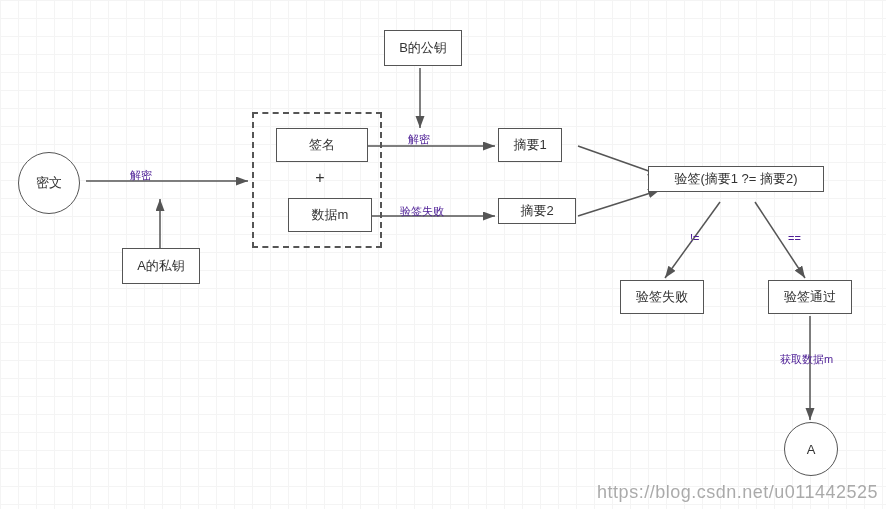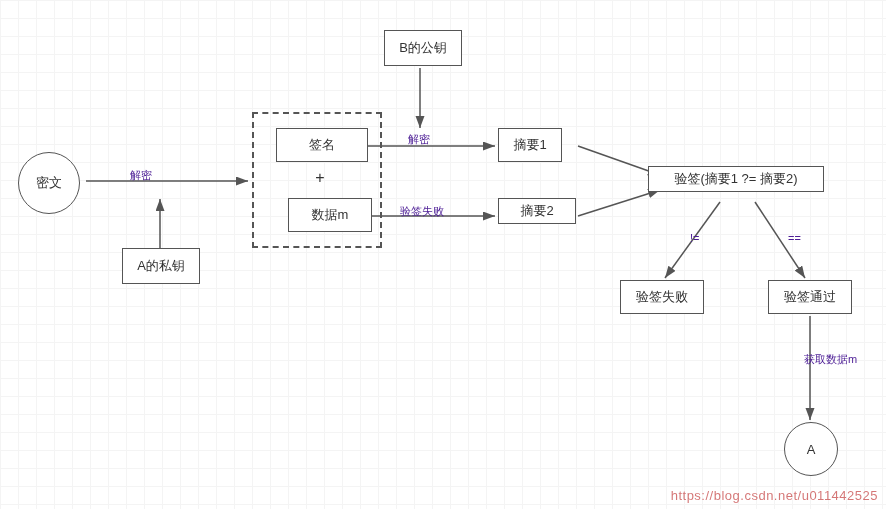--- a/index.html
+++ b/index.html
@@ -3,21 +3,21 @@
 <meta charset="utf-8">
 <style>
   html,body{margin:0;padding:0;width:886px;height:509px;font-family:"Microsoft YaHei",Arial,sans-serif;background:#fff;position:relative;overflow:hidden}
   .grid{position:absolute;inset:0;background-image:linear-gradient(#f0f0f0 1px,transparent 1px),linear-gradient(90deg,#f0f0f0 1px,transparent 1px);background-size:18px 18px;opacity:.7}
   .node{position:absolute;box-sizing:border-box;display:flex;align-items:center;justify-content:center;font-size:13px;color:#333;background:#fff}
   .rect{border:1.5px solid #555}
   .circle{border:1.5px solid #555;border-radius:50%}
   .dashed{border:2px dashed #555;background:transparent}
   .plus{font-size:16px;color:#333;background:transparent}
   .edge-label{position:absolute;font-size:11px;color:#4c1d95;background:transparent;white-space:nowrap}
-  .watermark{position:absolute;right:8px;bottom:6px;font-size:13px;color:#b91c1c;opacity:.6;letter-spacing:.5px}
+  .watermark{position:absolute;right:8px;bottom:6px;font-size:18px;color:#737373;opacity:.6;letter-spacing:.5px}
   svg.lines{position:absolute;inset:0;width:886px;height:509px}
   svg .l{stroke:#555;stroke-width:1.5;fill:none}
 </style>
 </head>
 <body>
 <div class="grid"></div>
 
 <svg class="lines">
   <defs>
     <marker id="ah" markerWidth="10" markerHeight="10" refX="8" refY="3" orient="auto">
@@ -94,15 +94,15 @@
 
 <div class="node circle" style="left:784px;top:422px;width:54px;height:54px">
     <span>A</span>
   </div>
 
 <div class="edge-label" style="left:130px;top:168px">解密</div>
 <div class="edge-label" style="left:408px;top:132px">解密</div>
 <div class="edge-label" style="left:400px;top:204px">验签失败</div>
 <div class="edge-label" style="left:690px;top:232px">!=</div>
 <div class="edge-label" style="left:788px;top:232px">==</div>
-<div class="edge-label" style="left:804px;top:352px">获取数据m</div>
+<div class="edge-label" style="left:780px;top:352px">获取数据m</div>
 
 <div class="watermark">https://blog.csdn.net/u011442525</div>
 
 </body></html>

